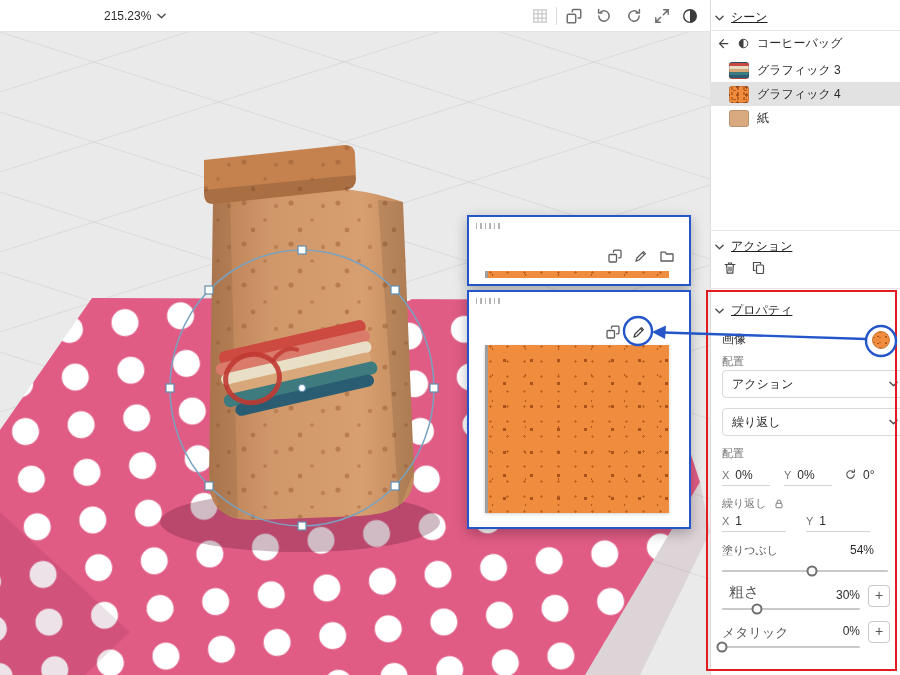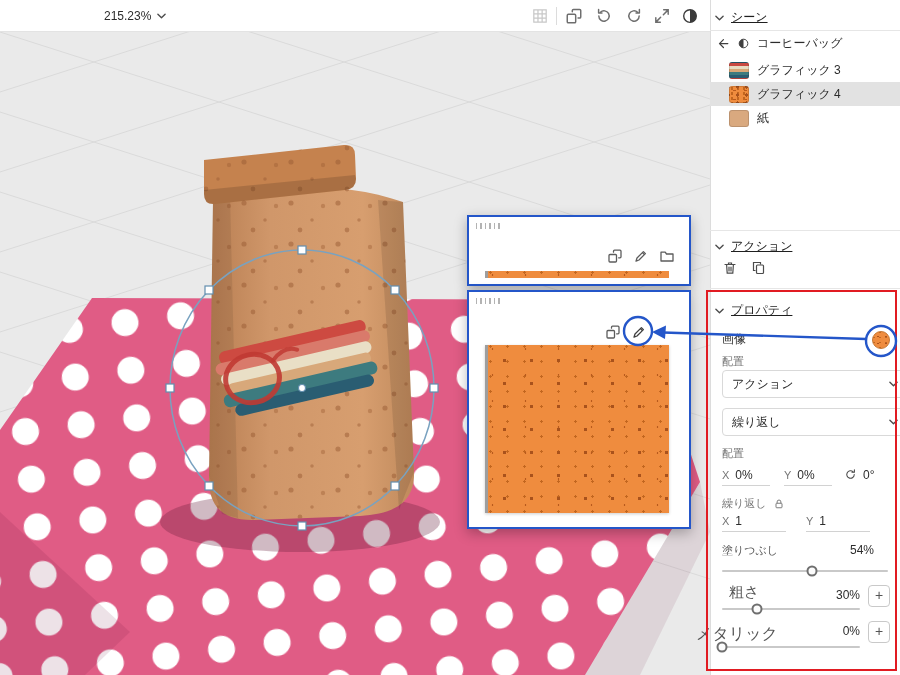--- a/index.html
+++ b/index.html
@@ -349,21 +349,21 @@
     <div class="thumbdot" style="left: 54%;"></div>
   </div>
 
   <span class="p txt" style="left:722px;top:583px;font-size:15px;color:#555;margin-left:7px;">粗さ</span>
   <span class="p txt" style="left:826px;top:588px;width:34px;text-align:right;">30%</span>
   <div class="plusbtn" style="left:868px;top:585px;">+</div>
   <div class="track" style="left:722px;top:608px;width:138px;">
     <div class="thumbdot" style="left: 25%;"></div>
   </div>
 
-  <span class="p txt" style="left:696px;top:624px;font-size:16px;color:#555;">メタリック</span>
+  <span class="p txt" style="left:722px;top:624px;font-size:13px;color:#555;">メタリック</span>
   <span class="p txt" style="left:826px;top:624px;width:34px;text-align:right;">0%</span>
   <div class="plusbtn" style="left:868px;top:621px;">+</div>
   <div class="track" style="left:722px;top:646px;width:138px;">
     <div class="thumbdot" style="left: 0%;"></div>
   </div>
 
   <div class="p" style="left:706px;top:290px;width:191px;height:381px;border:2px solid #e11b22;z-index:25;pointer-events:none;"></div>
 
   <svg class="p" style="left:0;top:0;z-index:30;pointer-events:none;" width="900" height="675" viewBox="0 0 900 675">
     <g stroke="#2456c9" stroke-width="2.4" fill="none">

